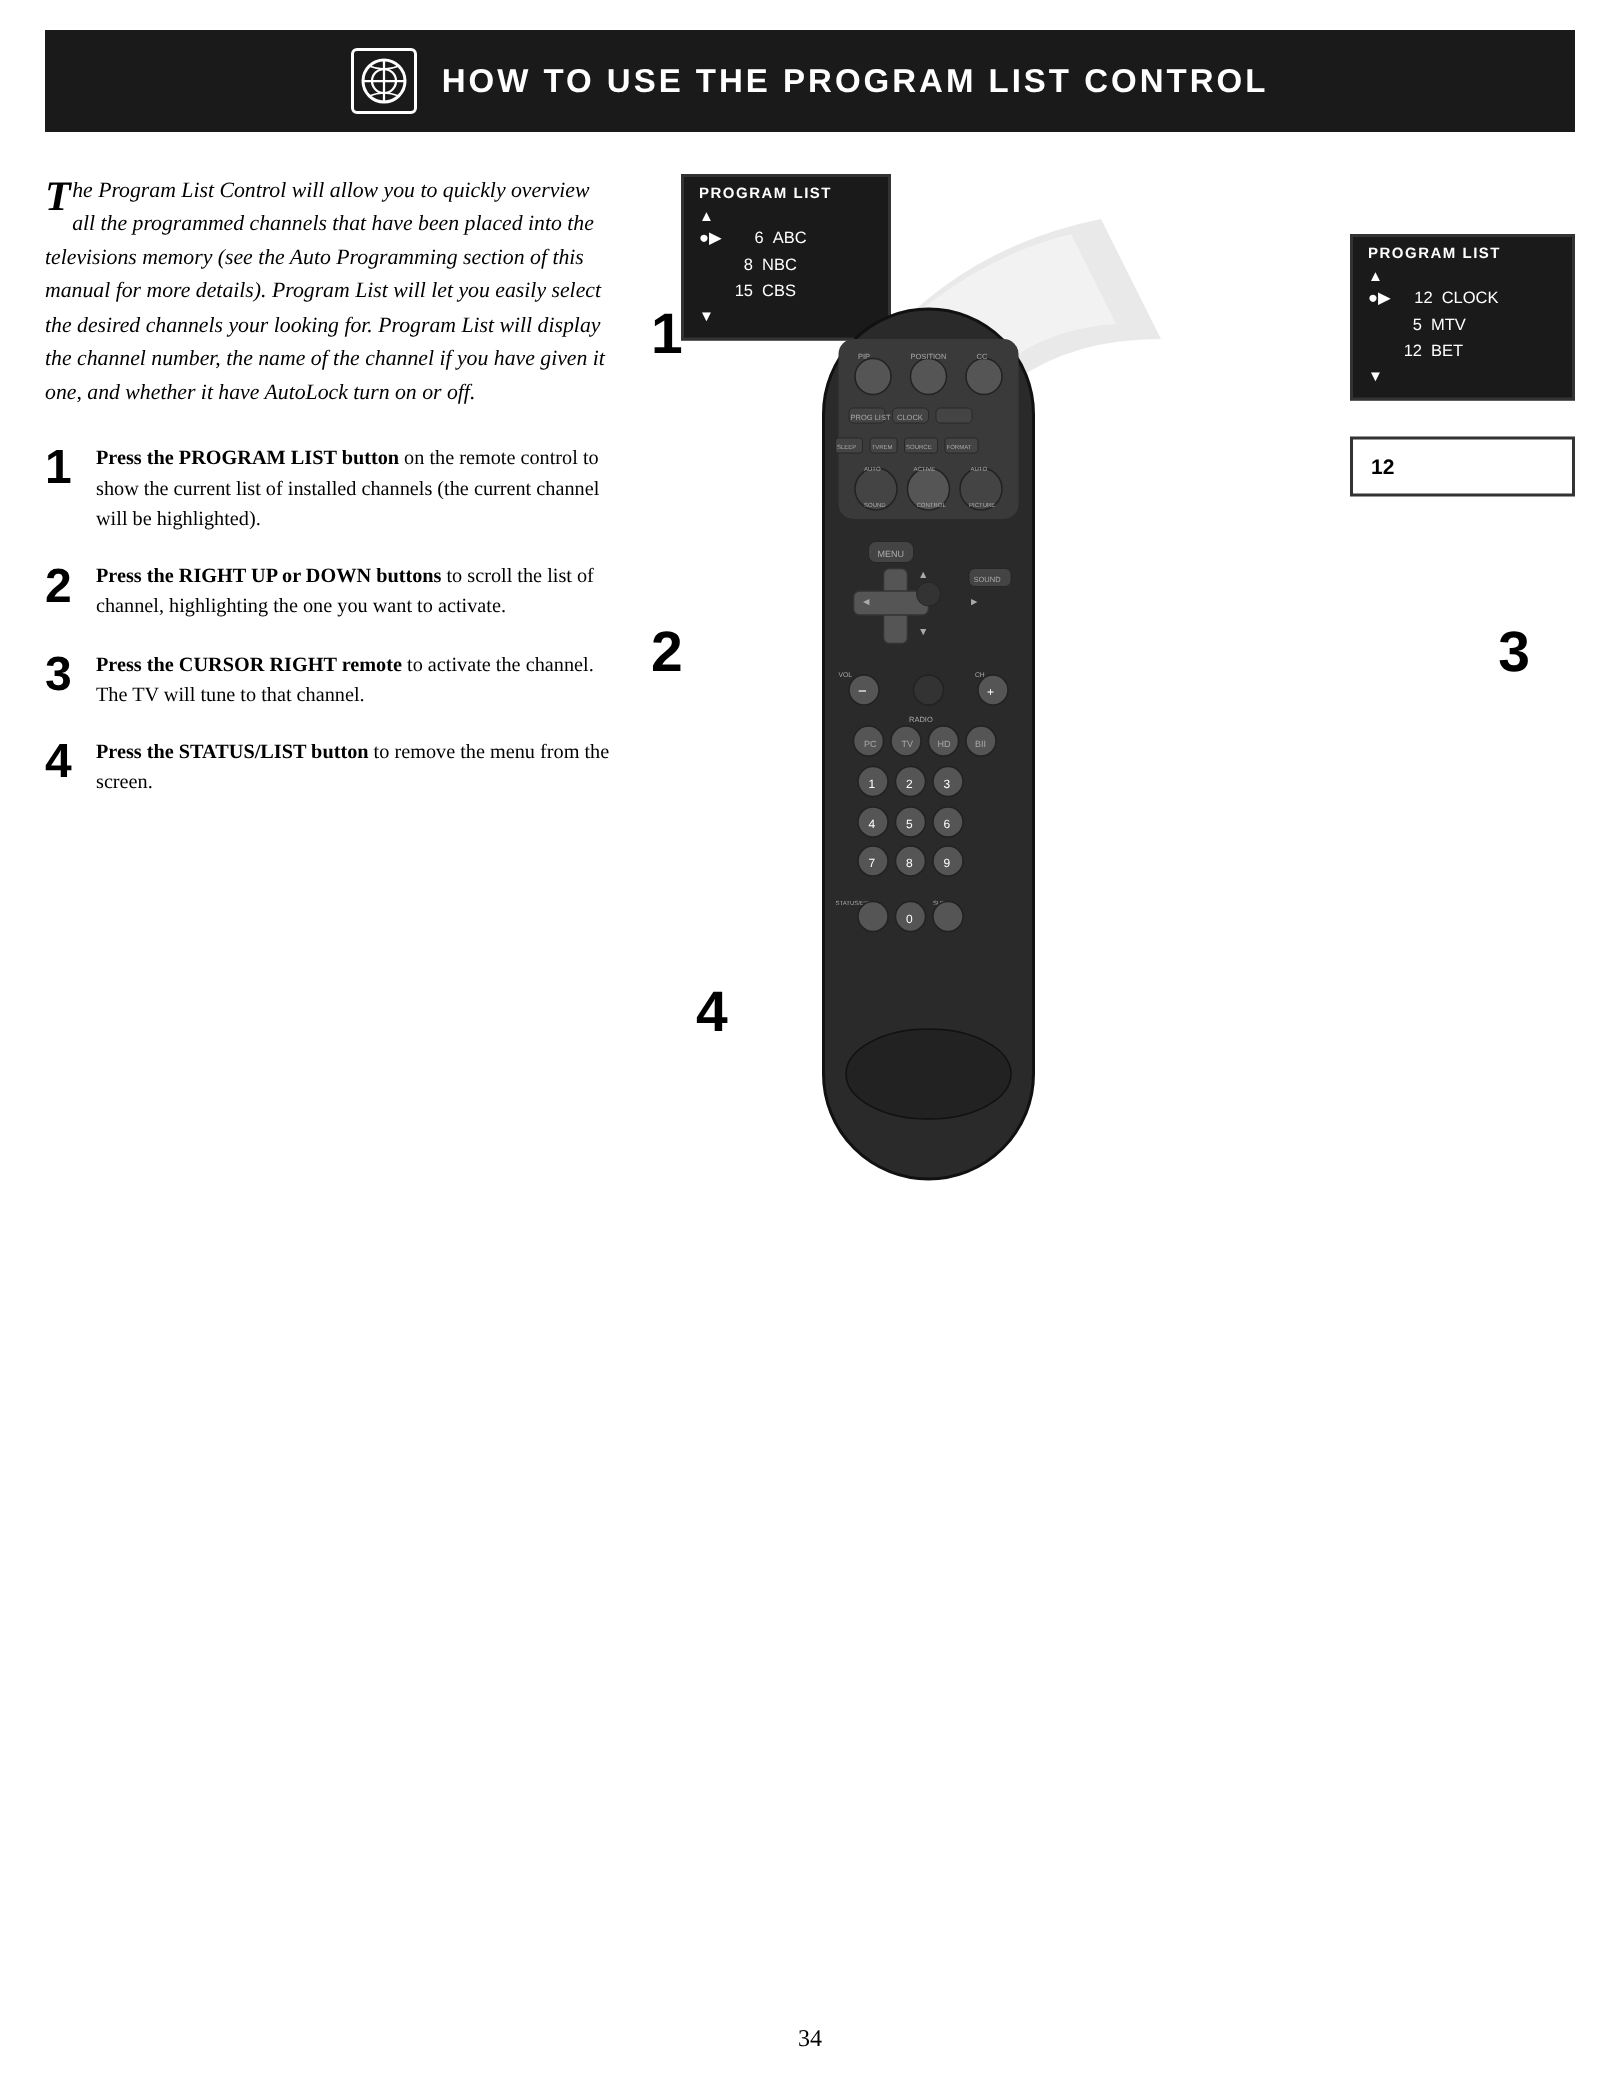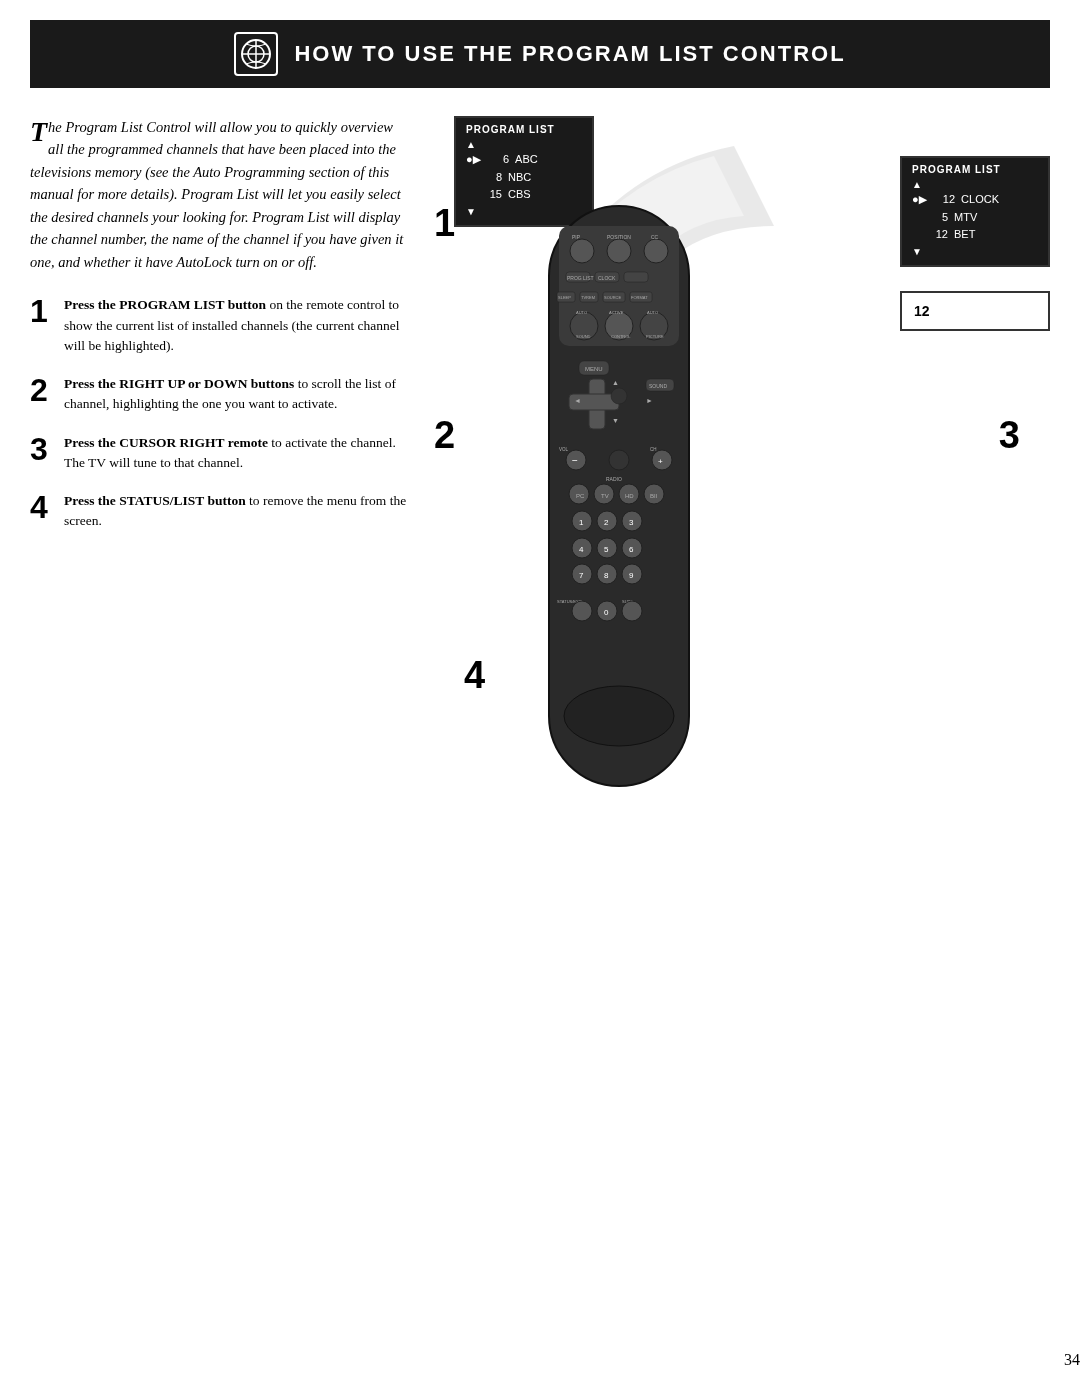--- a/index.html
+++ b/index.html
@@ -426,15 +426,15 @@
         <text x="128" y="407" fill="#aaa" font-size="4" font-family="Arial">SURF</text>
         <circle cx="138" cy="415" r="10" fill="#555" stroke="#222" stroke-width="1"></circle>
 
         <ellipse cx="125" cy="520" rx="55" ry="30" fill="#222" stroke="#111" stroke-width="1"></ellipse>
       </svg>
     </div>
 
   </div>
 </div>
 
-<div style="position:absolute; bottom:28px; width:100%; text-align:right;">
+<div style="position:absolute; bottom:28px; width:100%; text-align:center;">
   <span>34</span>
 </div>
 
 </body></html>

